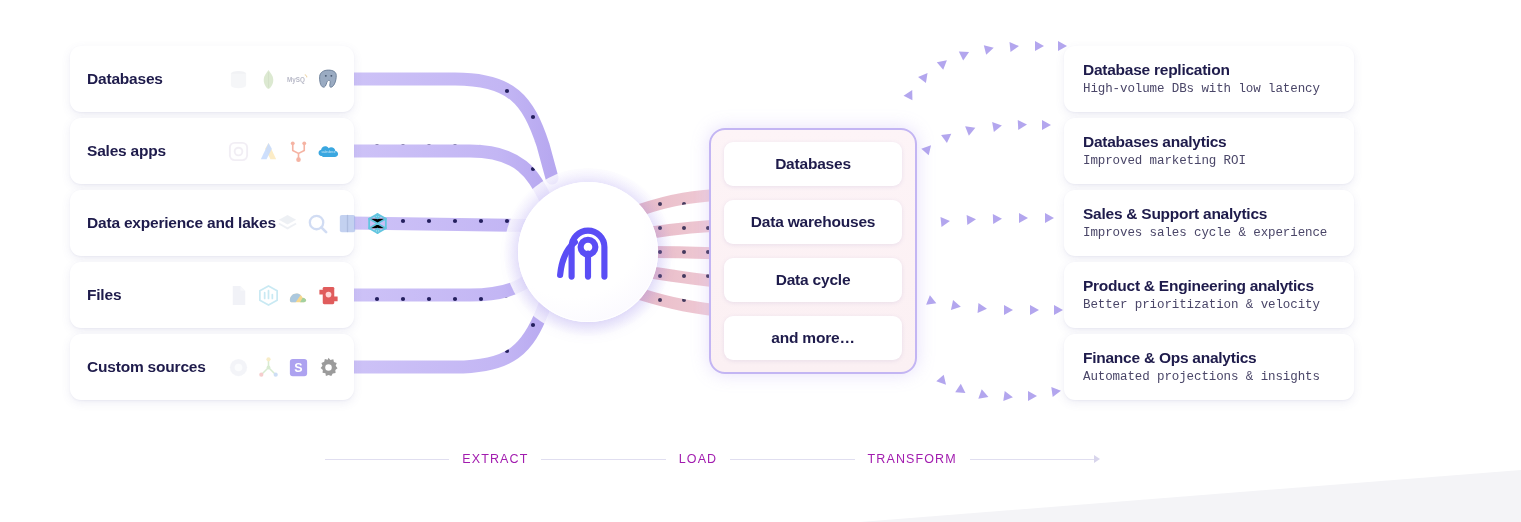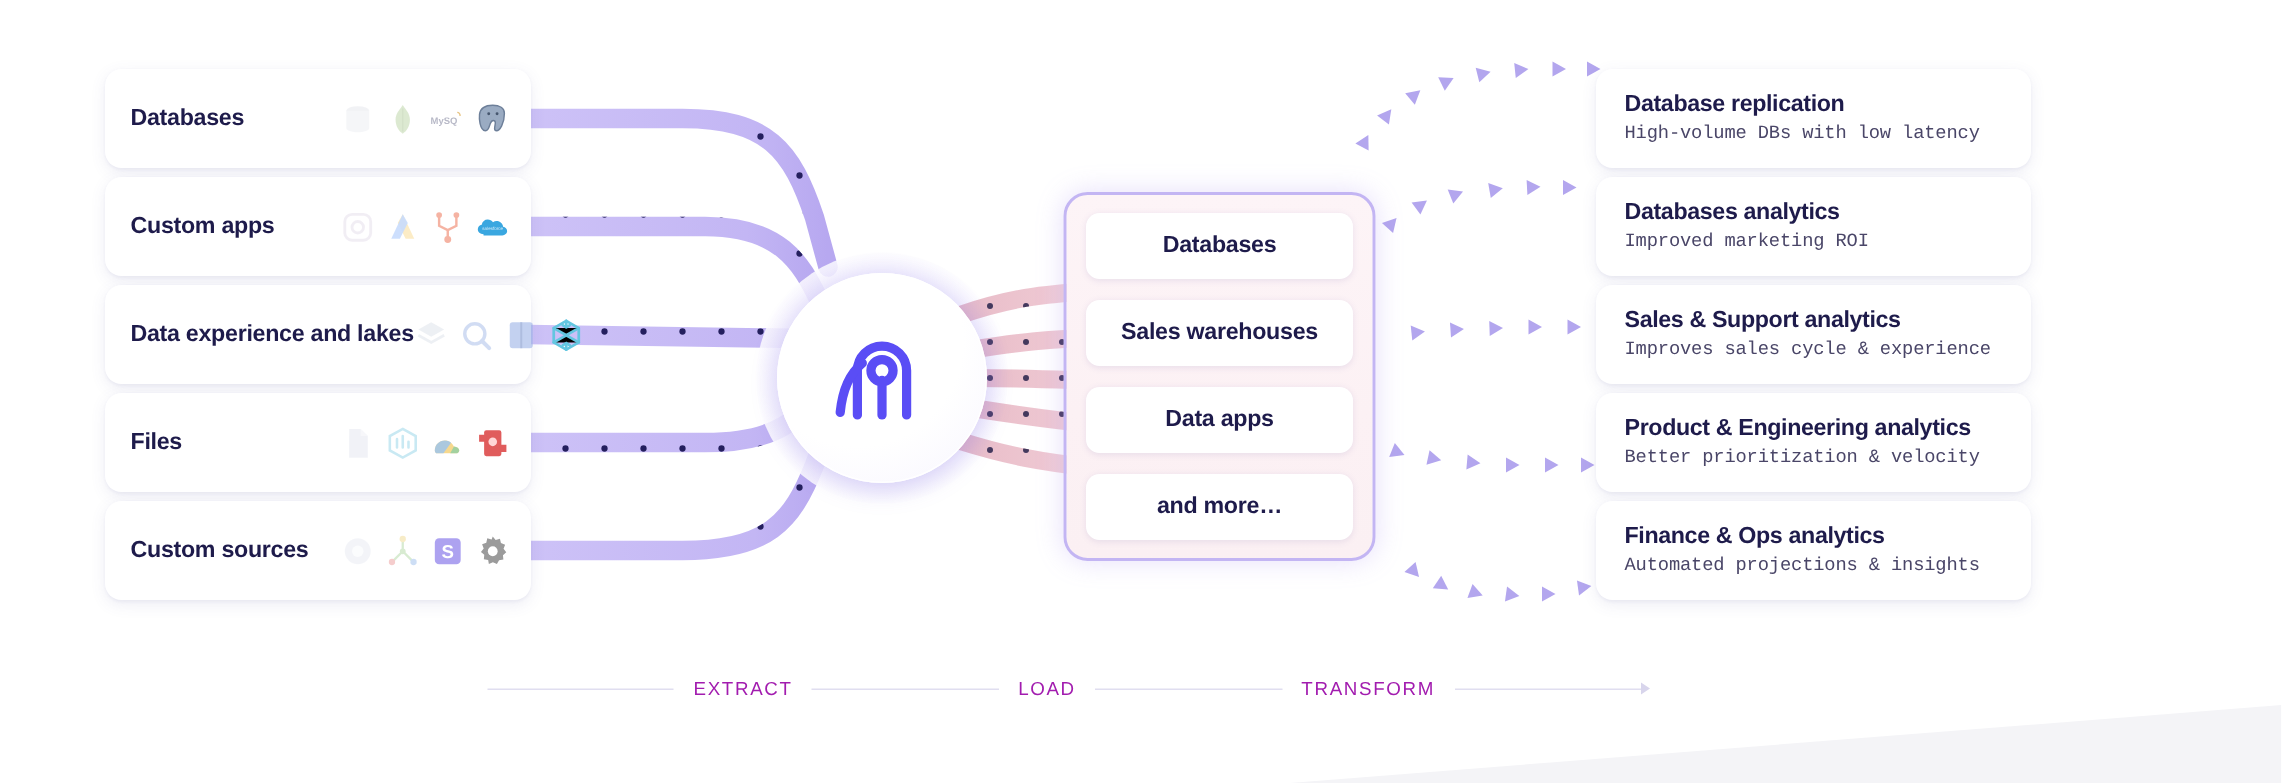--- a/index.html
+++ b/index.html
@@ -401,21 +401,21 @@
         </svg>
         <svg class="ico f4" viewBox="0 0 24 24">
           <path d="M12 2.2c4.8 0 8.1 2 8.1 5.6 0 3.1-.6 6.2-1.9 8.8-1 2-2.3 3.4-3.6 3.4-.9 0-1.3-.6-1.3-1.6 0-1.3.5-2.6.5-3.9 0-1-.5-1.6-1.4-1.6s-1.6.8-2.1 2.1c-.5 1.3-.9 3-1.6 3.9-.5.7-1.1 1.1-1.9 1.1-1.8 0-3-2.2-3.6-4.9-.5-2.3-.6-4.6-.4-6.5C3.3 4.6 6.7 2.2 12 2.2z" fill="#9aabc2" stroke="#6d7f99" stroke-width="1"></path>
           <circle cx="9.2" cy="8.2" r="1" fill="#46566e"></circle>
           <circle cx="15" cy="8.2" r="1" fill="#46566e"></circle>
         </svg>
       </span>
     </div>
 
     <div class="src-card">
-      <span class="src-label">Custom apps</span>
+      <span class="src-label">Sales apps</span>
       <span class="src-icons">
         <svg class="ico f1" viewBox="0 0 24 24">
           <rect x="3" y="3" width="18" height="18" rx="5" fill="none" stroke="#9c7fb3" stroke-width="2"></rect>
           <circle cx="12" cy="12" r="4" fill="none" stroke="#9c7fb3" stroke-width="2"></circle>
         </svg>
         <svg class="ico f2" viewBox="0 0 24 24">
           <path d="M12 3 L20 20 H14 L8.5 9 Z" fill="#f6c244"></path>
           <path d="M12 3 L4 20 H10 L15.5 9 Z" fill="#4b8df8" opacity="0.9"></path>
         </svg>
         <svg class="ico f3" viewBox="0 0 24 24">
@@ -522,22 +522,22 @@
           <path d="M16 78 C18 58 24 46 34 38"></path>
           <path d="M50 80 V52"></path>
         </g>
         <circle cx="50" cy="44" r="9" fill="none" stroke="#5a4df5" stroke-width="7.5"></circle>
       </svg>
     </div>
   </div>
 
   <div class="dest-panel">
     <div class="dest-item">Databases</div>
-    <div class="dest-item">Sales warehouses</div>
-    <div class="dest-item">Data apps</div>
+    <div class="dest-item">Data warehouses</div>
+    <div class="dest-item">Data cycle</div>
     <div class="dest-item">and more…</div>
   </div>
 
   <div class="right-col">
     <div class="out-card">
       <div class="out-title">Database replication</div>
       <div class="out-sub">High-volume DBs with low latency</div>
     </div>
     <div class="out-card">
       <div class="out-title">Databases analytics</div>

